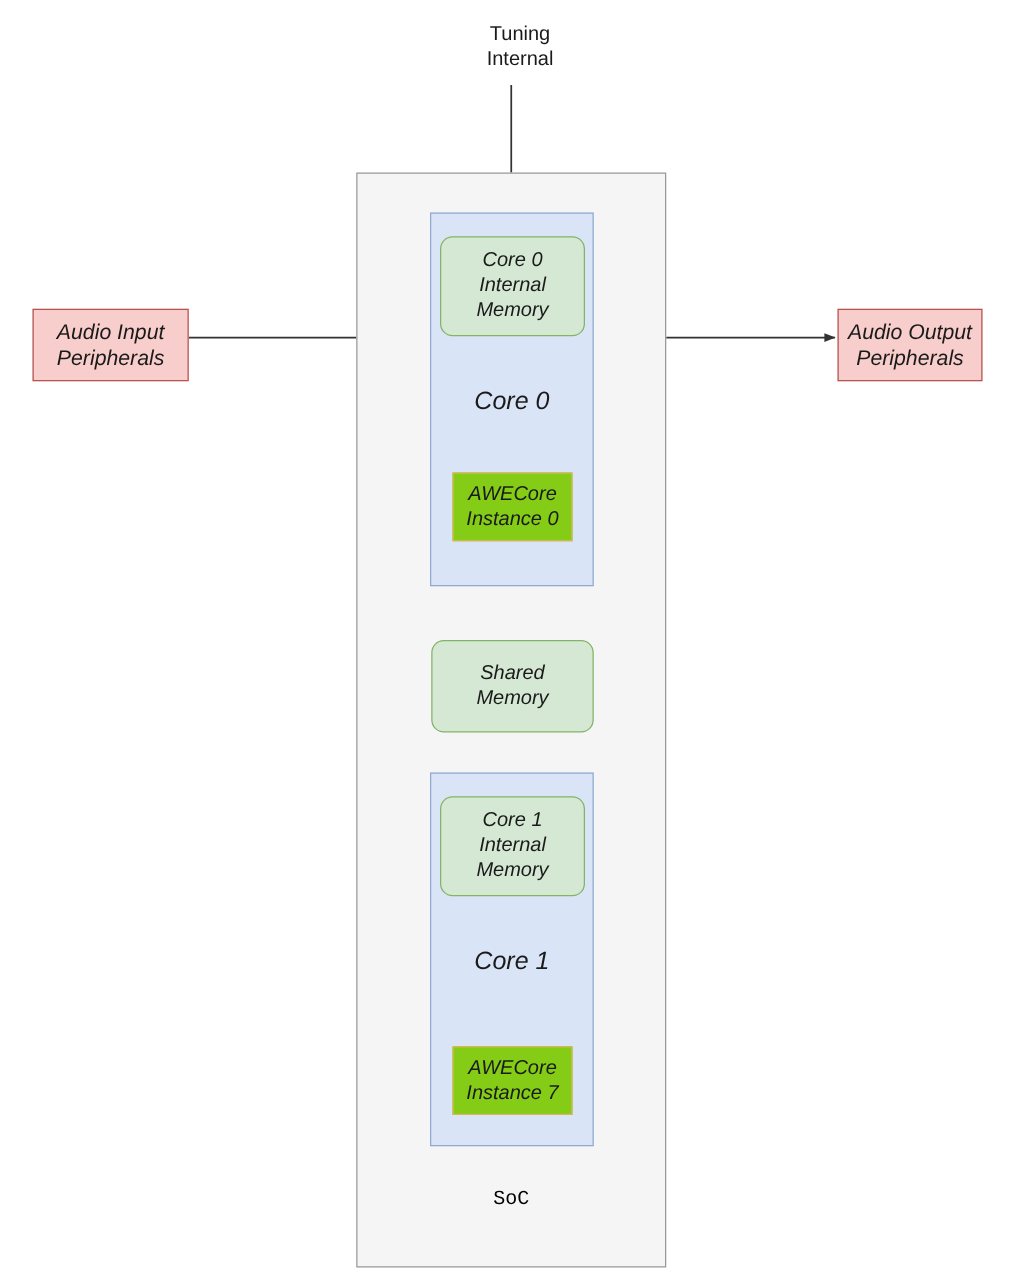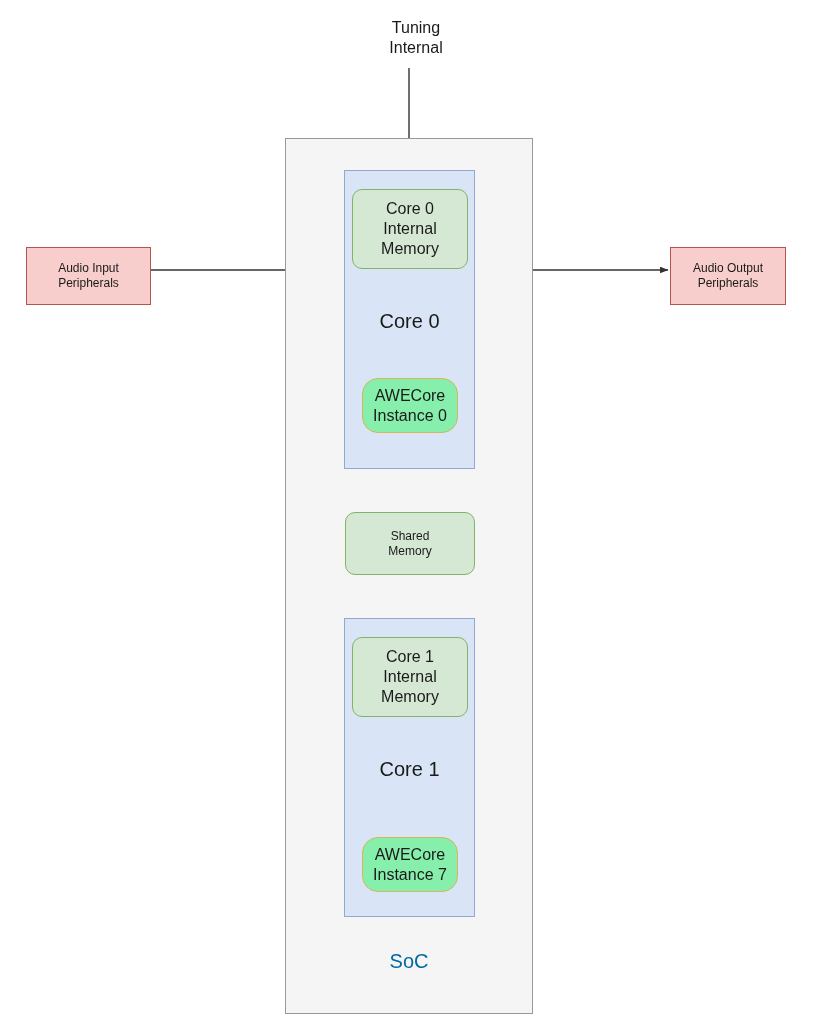--- a/index.html
+++ b/index.html
@@ -20,39 +20,41 @@
   }
   .box {
     position: absolute;
     box-sizing: border-box;
     display: flex;
     align-items: center;
     justify-content: center;
     text-align: center;
     line-height: 1.25;
     color: #1a1a1a;
+    font-style: italic;
   }
   
   #soc-container {
     left: 285px;
     top: 138px;
     width: 248px;
     height: 876px;
     background: #f5f5f5;
     border: 1px solid #999999;
     display: block;
   }
   #soc-label {
     position: absolute;
     left: 285px;
     top: 950px;
     width: 248px;
-    font-size: 20px;
-    color: #0369a1;
-    text-align: center;
+    font-size: 16px;
+    color: #000000;
+    text-align: center;
+    font-family: Liberation Mono, monospace;
   }
   
   .core-block {
     background: #d9e5f7;
     border: 1px solid #8fa9d0;
   }
   #core0-block { left: 344px; top: 170px; width: 131px; height: 299px; }
   #core1-block { left: 344px; top: 618px; width: 131px; height: 299px; }
   .core-label {
     position: absolute;
@@ -64,37 +66,37 @@
   
   .mem-block {
     background: #d5e8d4;
     border: 1px solid #82b366;
     border-radius: 10px;
     font-size: 16px;
   }
   #core0-mem { left: 352px; top: 189px; width: 116px; height: 80px; }
   #core1-mem { left: 352px; top: 637px; width: 116px; height: 80px; }
   #shared-mem {
-    left: 345px; top: 512px; width: 130px; height: 63px;
-    font-size: 12px;
+    left: 345px; top: 512px; width: 130px; height: 74px;
+    font-size: 16px;
   }
   
   .awe-block {
-    background: #86efac;
+    background: #84cc16;
     border: 1px solid #d6b656;
-    border-radius: 16px;
+    border-radius: 0;
     font-size: 16px;
   }
   #awe0-block { left: 362px; top: 378px; width: 96px; height: 55px; }
   #awe1-block { left: 362px; top: 837px; width: 96px; height: 55px; }
   
   .periph-block {
     background: #f8cecc;
     border: 1px solid #b85450;
-    font-size: 12px;
+    font-size: 17px;
   }
   #audio-in-block { left: 26px; top: 247px; width: 125px; height: 58px; }
   #audio-out-block { left: 670px; top: 247px; width: 116px; height: 58px; }
   
   #tuning-label {
     position: absolute;
     left: 340px;
     top: 18px;
     width: 152px;
     font-size: 16px;

